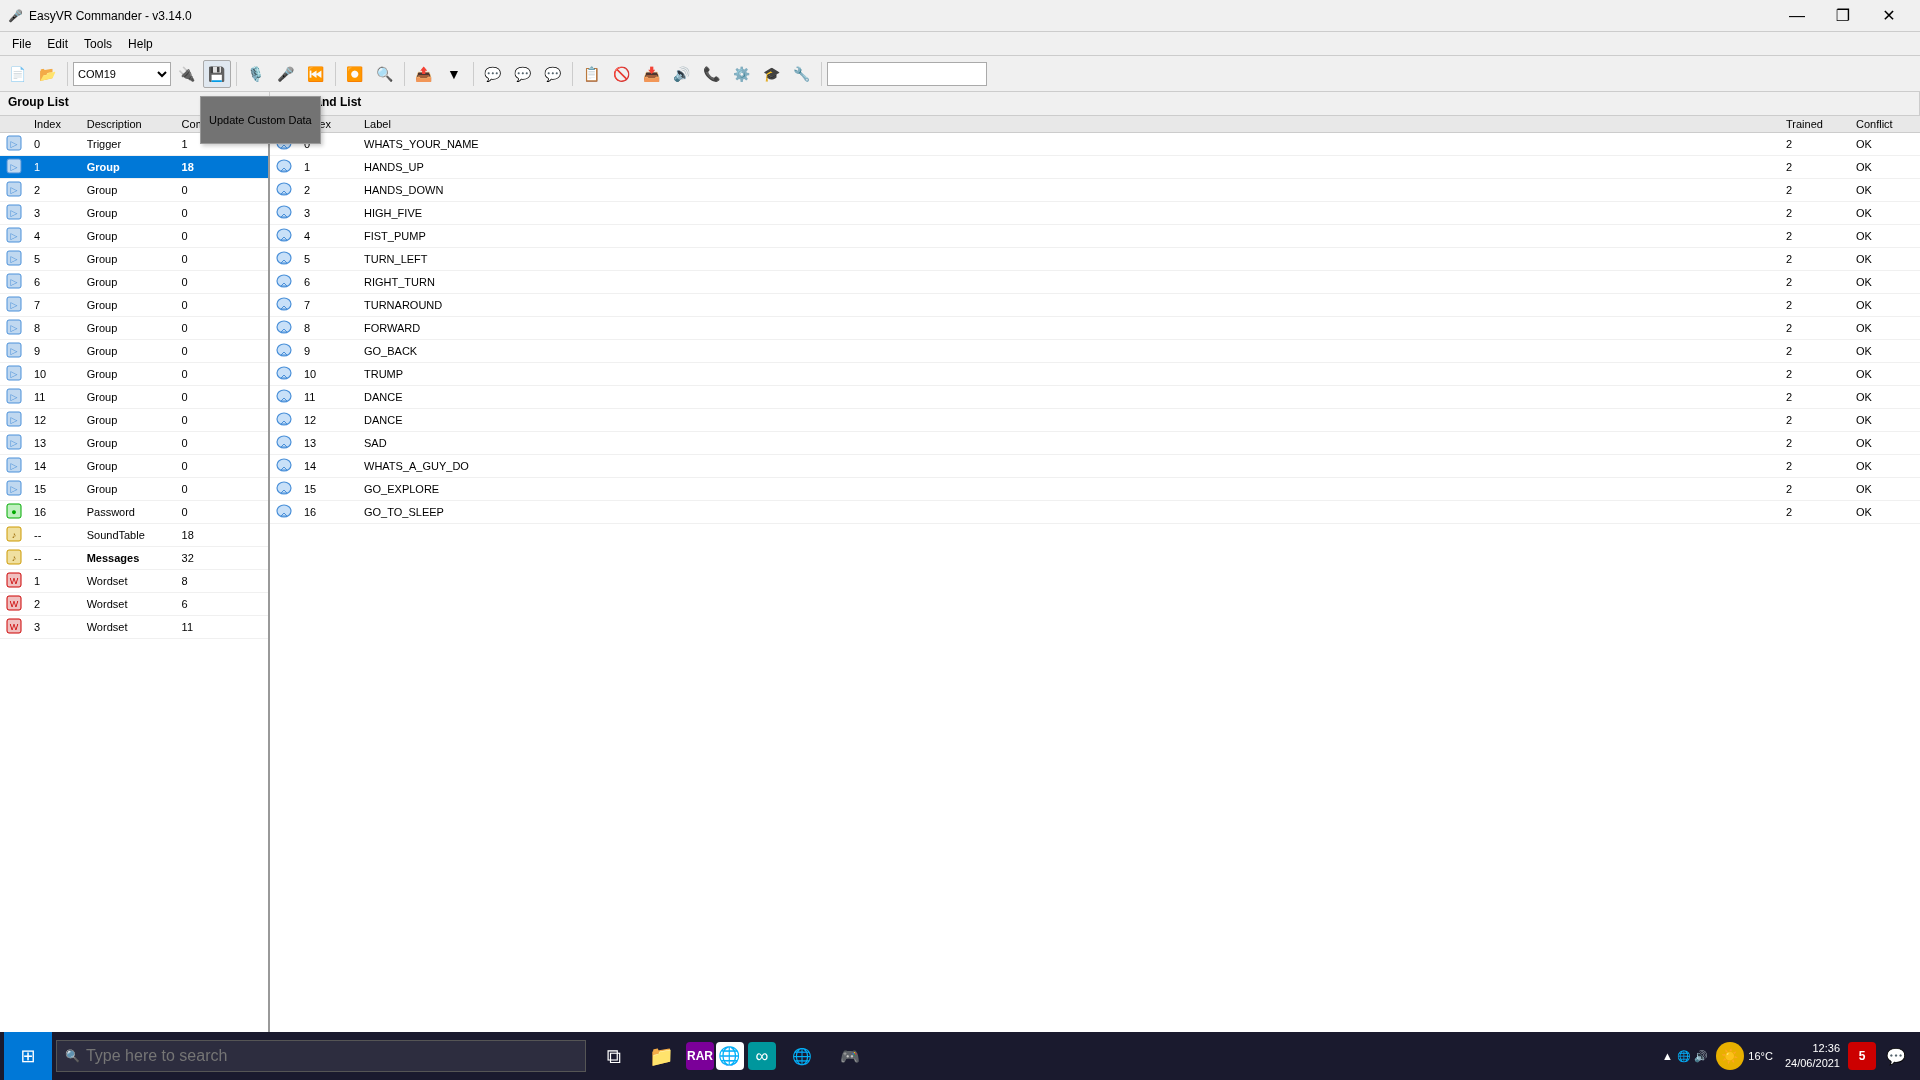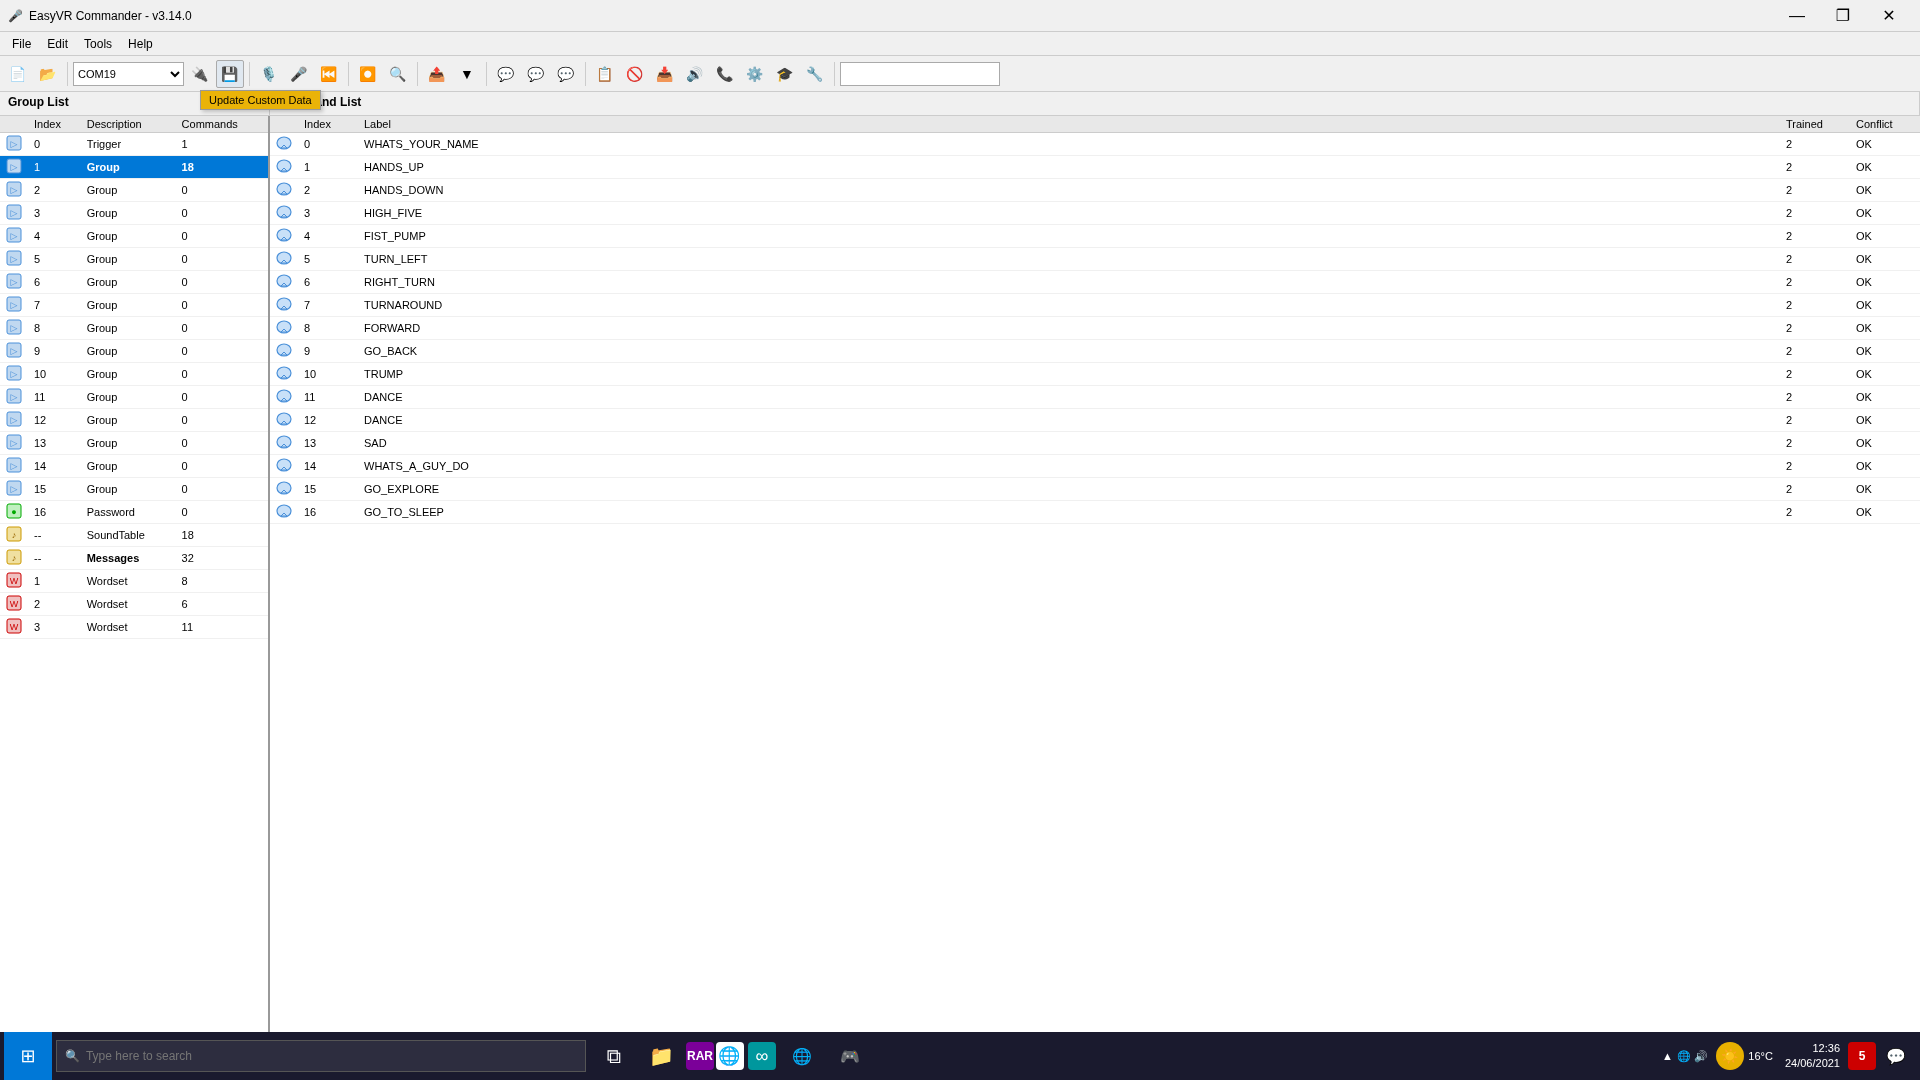--- a/index.html
+++ b/index.html
@@ -53,37 +53,37 @@
       width: 28px; height: 28px;
       border: 1px solid transparent;
       background: transparent;
       cursor: pointer;
       display: flex; align-items: center; justify-content: center;
       font-size: 14px;
       border-radius: 2px;
     }
     .tb-sep { width: 1px; height: 24px; background: #ccc; margin: 0 3px; }
     .tb-combo {
-      height: 24px; width: 111px; font-size: 11px;
+      height: 24px; width: 98px; font-size: 11px;
       border: 1px solid #aaa; background: white;
     }
     .tb-search-input {
       height: 24px; width: 160px; font-size: 11px;
       border: 1px solid #aaa; background: white;
       padding: 0 4px;
     }
 
     
     #tooltip {
       position: absolute;
-      top: 90px;
+      top: 96px;
       left: 200px;
-      background: #eab308;
+      background: #737373;
       border: 1px solid #999;
-      padding: 3px 8px;
+      padding: 17px 8px;
       font-size: 11px;
       z-index: 100;
       box-shadow: 2px 2px 4px rgba(0,0,0,0.2);
     }
 
     
     #main {
       display: flex;
       height: calc(1080px - 32px - 24px - 36px - 24px - 48px);
       background: white;
@@ -202,21 +202,21 @@
       margin: 0 4px;
       padding: 0 8px;
       gap: 6px;
       color: #aaa;
     }
     .tb-search-bar input {
       background: transparent;
       border: none;
       outline: none;
       color: #bef264;
-      font-size: 12px;
+      font-size: 16px;
       width: 100%;
     }
     .tb-task-btn {
       width: 48px; height: 48px;
       background: transparent;
       border: none;
       cursor: pointer;
       display: flex; align-items: center; justify-content: center;
       color: white; font-size: 20px;
     }

